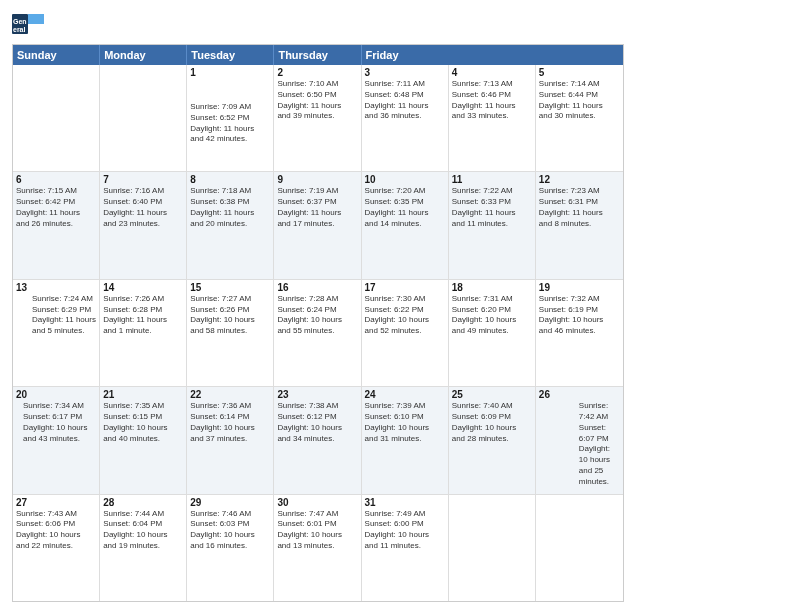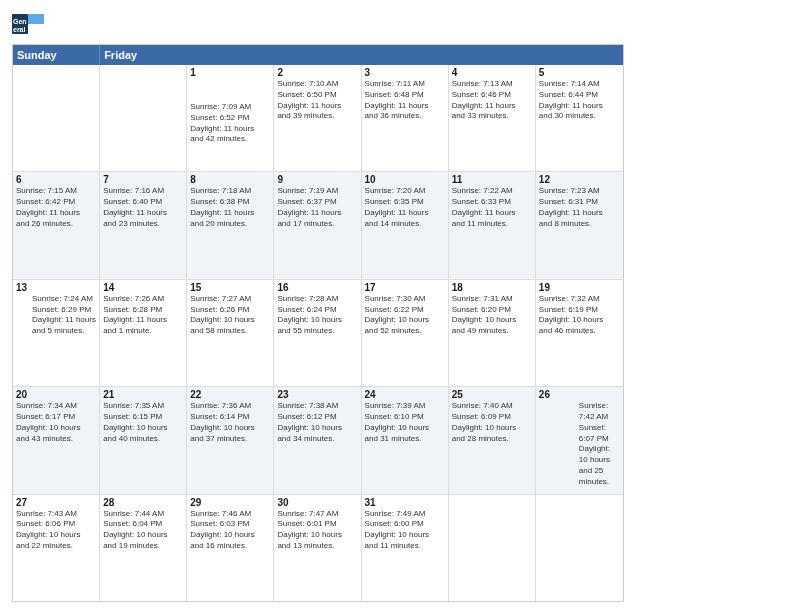--- a/index.html
+++ b/index.html
@@ -119,20 +119,23 @@
     </div>
     <div class="title-block">
       <div class="main-title"></div>
       <div class="subtitle"></div>
     </div>
   </div>
 
   <div class="calendar">
     <div class="cal-header">
     <div class="cal-header-cell">Sunday</div>
+        <div class="cal-header-cell">Monday</div>
+        <div class="cal-header-cell">Tuesday</div>
+        <div class="cal-header-cell">Thursday</div>
         <div class="cal-header-cell">Friday</div>
       </div>
     <div class="cal-body">
     <div class="cal-row">
           <div class="cal-cell"></div>
           <div class="cal-cell"></div>
           <div class="cal-cell">
             <div class="day-num">1</div>
             <div class="cell-detail" style="white-space: pre-line; margin-top: 24px;">Sunrise: 7:09 AM
 Sunset: 6:52 PM
@@ -266,21 +269,21 @@
             <div class="day-num">19</div>
             <div class="cell-detail" style="white-space: pre-line;">Sunrise: 7:32 AM
 Sunset: 6:19 PM
 Daylight: 10 hours
 and 46 minutes.</div>
           </div>
         </div>
         <div class="cal-row">
           <div class="cal-cell alt-row">
             <div class="day-num">20</div>
-            <div class="cell-detail" style="white-space: pre-line;">Sunrise: 7:34 AM
+            <div class="cell-detail" style="white-space: pre-line; margin-left: 7px;">Sunrise: 7:34 AM
 Sunset: 6:17 PM
 Daylight: 10 hours
 and 43 minutes.</div>
           </div>
           <div class="cal-cell alt-row">
             <div class="day-num">21</div>
             <div class="cell-detail" style="white-space: pre-line;">Sunrise: 7:35 AM
 Sunset: 6:15 PM
 Daylight: 10 hours
 and 40 minutes.</div>

